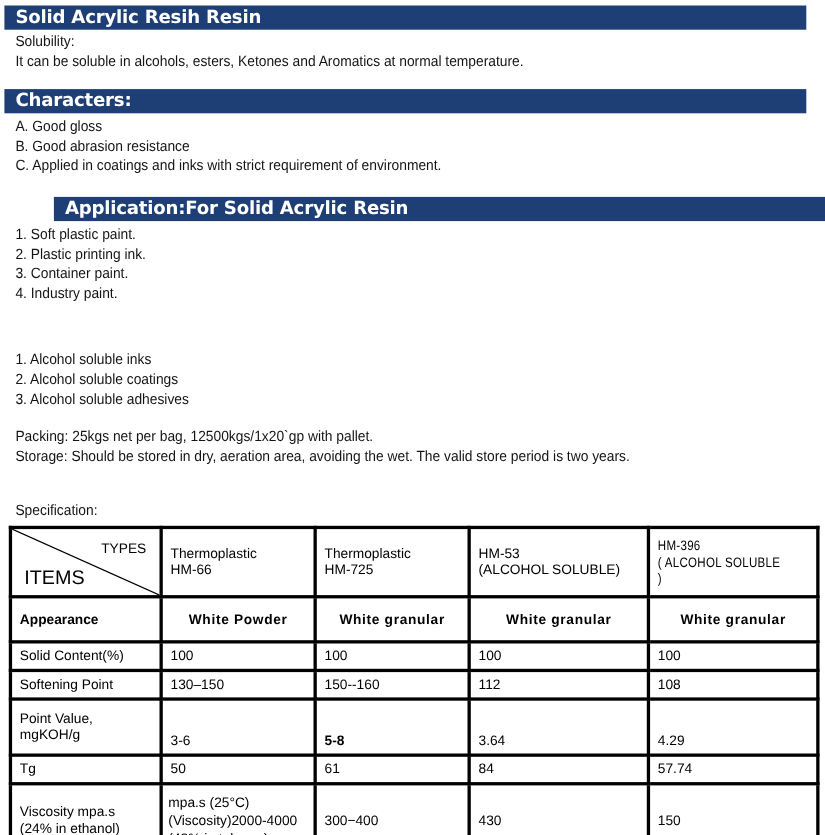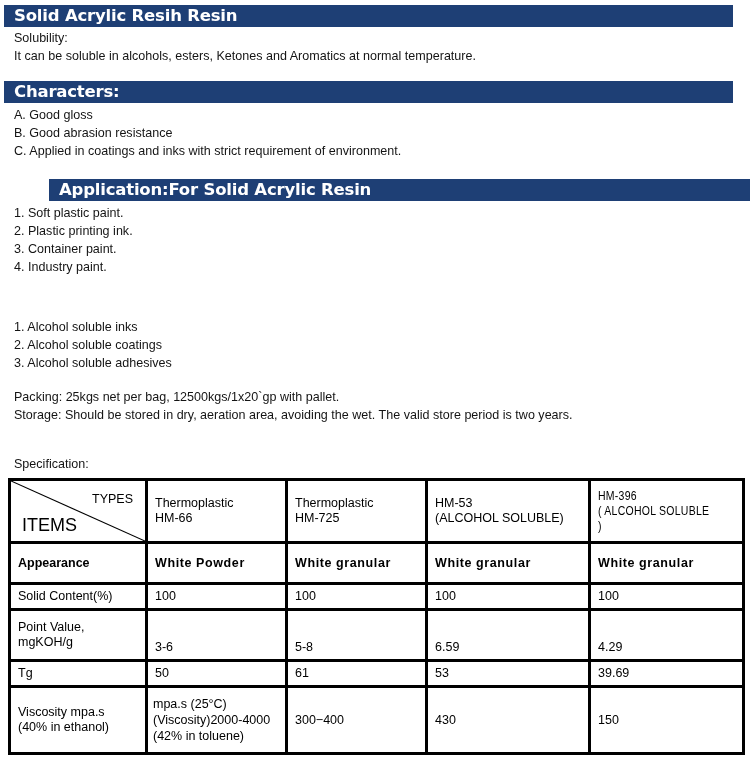--- a/index.html
+++ b/index.html
@@ -124,21 +124,21 @@
   
   .narrow {
     font-family: "Liberation Sans", sans-serif;
     transform: scaleX(0.84);
     transform-origin: left center;
     display: inline-block;
     letter-spacing: 0.3px;
   }
 
   .row-appearance td { height: 30px; font-weight: bold; }
-  .cell-center { }
+  .cell-center { text-align: center; }
   .sp { letter-spacing: 0.6px; }
 
   .row-tall td { height: 40px; }
   .row-visc td { height: 56px; vertical-align: middle; }
   .row-visc .multi { line-height: 16px; }
 
   .pad-left-num { padding-left: 9px; }
   .indent-num { padding-left: 14px; }
 </style>
 </head>
@@ -221,44 +221,51 @@
       </tr>
 
       <tr>
         <td>Solid  Content(%)</td>
         <td class="pad-left-num">100</td>
         <td>100</td>
         <td>100</td>
         <td>100</td>
       </tr>
 
+      <tr>
+        <td>Softening  Point</td>
+        <td class="pad-left-num">130–150</td>
+        <td>150--160</td>
+        <td>112</td>
+        <td>108</td>
+      </tr>
 
       <tr class="row-tall">
         <td>
           <span class="l1">Point  Value,</span><br>
           <span class="l2">mgKOH/g</span>
         </td>
         <td class="indent-num" style="vertical-align:bottom;">3-6</td>
-        <td style="vertical-align:bottom;">5-8</td>
-        <td style="vertical-align:bottom;">6.59</td>
+        <td style="vertical-align:bottom;font-weight:bold;">5-8</td>
+        <td style="vertical-align:bottom;">3.64</td>
         <td style="vertical-align:bottom;">4.29</td>
       </tr>
 
       <tr>
         <td>Tg</td>
         <td class="indent-num">50</td>
         <td>61</td>
-        <td>53</td>
-        <td class="pad-left-num">39.69</td>
+        <td>84</td>
+        <td class="pad-left-num">57.74</td>
       </tr>
 
       <tr class="row-visc">
         <td>
           <span class="l1">Viscosity  mpa.s</span><br>
-          <span class="l2">(40%  in  ethanol)</span>
+          <span class="l2">(24%  in  ethanol)</span>
         </td>
         <td class="multi" style="padding-left:5px;">
           <span>mpa.s  (25°C)</span><br>
           <span>(Viscosity)2000-4000</span><br>
           <span>(42%  in  toluene)</span>
         </td>
         <td>300−400</td>
         <td>430</td>
         <td class="pad-left-num">150</td>
       </tr>

